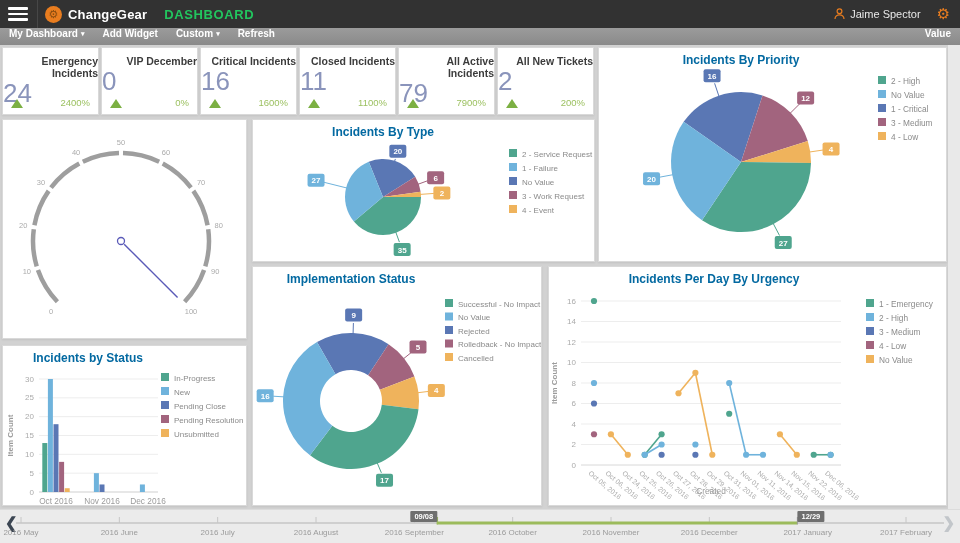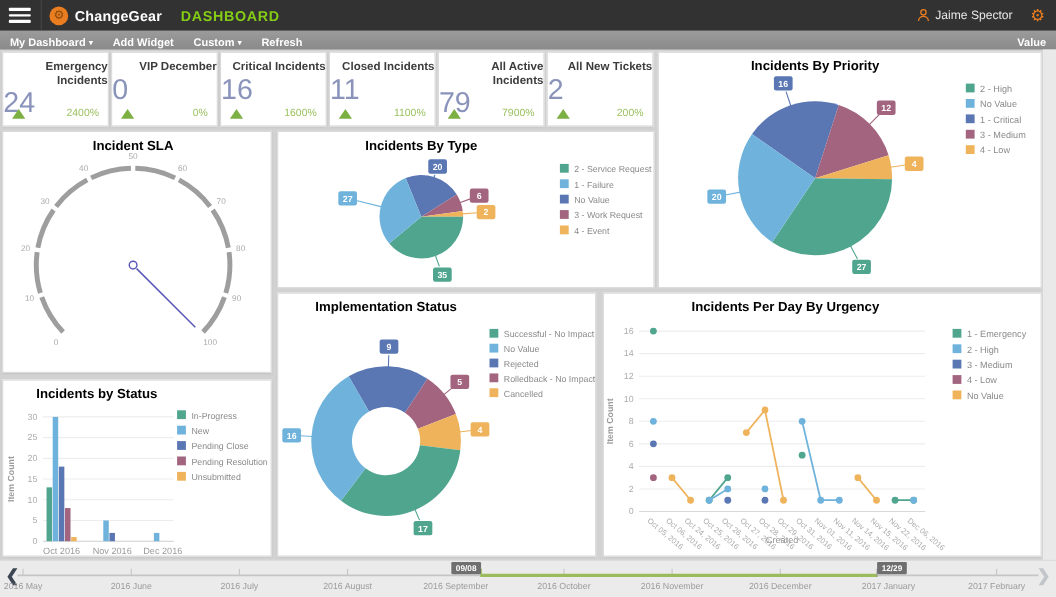--- a/index.html
+++ b/index.html
@@ -6,36 +6,36 @@
   body{width:960px;height:543px;position:relative;background:#d2d2d2;overflow:hidden;
        font-family:"Liberation Sans",sans-serif;-webkit-font-smoothing:antialiased}
   
   .topbar{position:absolute;left:0;top:0;width:960px;height:28px;background:#323232;display:flex;align-items:center}
   .hamburger{width:20px;height:14px;margin:0 9px 0 8px;display:flex;flex-direction:column;justify-content:space-between;cursor:pointer}
   .hamburger span{display:block;height:2.6px;background:#fff;border-radius:1px}
   .topbar-sep{width:1px;height:28px;background:#474747}
   .logo-circle{width:17px;height:17px;border-radius:50%;background:#E97D1F;margin-left:7px;
                display:flex;align-items:center;justify-content:center;color:#8a4d10;font-size:11px;line-height:11px}
   .app-name{color:#fff;font-weight:bold;font-size:13px;margin-left:6px;letter-spacing:.2px}
-  .page-title{color:#84cc16;font-weight:bold;font-size:13px;margin-left:17px;letter-spacing:.6px}
+  .page-title{color:#22c55e;font-weight:bold;font-size:13px;margin-left:17px;letter-spacing:.6px}
   .topbar .spacer{flex:1}
   .user{display:flex;align-items:center;color:#e8e8e8;font-size:11px;gap:5px;cursor:pointer}
   .gear-btn{color:#E97D1F;font-size:15px;margin:0 10px 0 16px;cursor:pointer}
   
   .toolbar{position:absolute;left:0;top:28px;width:960px;height:17px;background:linear-gradient(#9b9b9b,#8a8a8a);
-           display:flex;align-items:flex-end;color:#fff;font-size:10px;font-weight:bold}
+           display:flex;align-items:flex-start;color:#fff;font-size:10px;font-weight:bold}
   .tb{margin-left:9px;cursor:pointer;display:flex;align-items:center;gap:3px}
   .tb.gap{margin-left:18px}
   .toolbar .spacer{flex:1}
   .tb.right{margin-right:9px}
   .caret{font-size:7px;line-height:7px}
   
   .card{position:absolute;background:#fff;border:1px solid #d9d9d9;box-sizing:border-box;
         box-shadow:0 1px 2px rgba(0,0,0,.08)}
-  .card h3{position:absolute;top:5px;left:0;margin:0;font-size:12px;font-weight:bold;color:#000000;text-align:center}
+  .card h3{position:absolute;top:5px;left:0;margin:0;font-size:12px;font-weight:bold;color:#0369a1;text-align:center}
   .card svg.chart{position:absolute;left:0;top:18px;display:block}
   svg text{font-family:"Liberation Sans",sans-serif}
   
   .kpi{top:47px;width:97px;height:68px;cursor:pointer}
   .kpi-label{margin-top:7px;text-align:right;font-size:10.5px;font-weight:bold;color:#3c3c3c}
   .kpi-value{font-size:26px;color:#8A94BB;line-height:1.05;margin-top:1px}
   .kpi-foot{position:absolute;left:8px;right:8px;bottom:6px;display:flex;justify-content:space-between;align-items:flex-end}
   .tri-up{width:0;height:0;border-left:6.5px solid transparent;border-right:6.5px solid transparent;border-bottom:9px solid #7CB043}
   .kpi-change{font-size:9.5px;color:#9CC161}
   
@@ -181,21 +181,20 @@
         <rect x="279" y="52" width="8" height="8" fill="#A2647E"></rect>
         <text x="292" y="59.5" font-size="8.3" fill="#8a8a8a">3 - Medium</text>
       </g>
       <g>
         <rect x="279" y="66" width="8" height="8" fill="#EFB35C"></rect>
         <text x="292" y="73.5" font-size="8.3" fill="#8a8a8a">4 - Low</text>
       </g>
     </svg>
 </div>
 <div class="card" id="card-sla">
-  <h3>Incident SLA</h3>
   <svg class="chart" width="243" height="200">
       <path d="M54.37889115995799 163.79765217476353 A88 88 0 0 1 34.94551626067582 132.08526655876366" stroke="#9E9E9E" stroke-width="4.5" fill="none"></path>
       <path d="M33.711620453612284 128.28772574677464 A88 88 0 0 1 30.793478425094392 91.20921568319035" stroke="#9E9E9E" stroke-width="4.5" fill="none"></path>
       <path d="M31.418116661848345 87.26540506976121 A88 88 0 0 1 45.65132438929507 52.90340193808575" stroke="#9E9E9E" stroke-width="4.5" fill="none"></path>
       <path d="M47.998333684769165 49.67302077661742 A88 88 0 0 1 76.28023760385372 25.51799289119377" stroke="#9E9E9E" stroke-width="4.5" fill="none"></path>
       <path d="M79.83800055629611 23.70522212365593 A88 88 0 0 1 116.00351464559519 15.022650379602553" stroke="#9E9E9E" stroke-width="4.5" fill="none"></path>
       <path d="M119.99648535440477 15.022650379602553 A88 88 0 0 1 156.1619994437039 23.705222123655957" stroke="#9E9E9E" stroke-width="4.5" fill="none"></path>
       <path d="M159.7197623961463 25.517992891193785 A88 88 0 0 1 188.00166631523086 49.67302077661744" stroke="#9E9E9E" stroke-width="4.5" fill="none"></path>
       <path d="M190.34867561070484 52.90340193808565 A88 88 0 0 1 204.58188333815167 87.26540506976117" stroke="#9E9E9E" stroke-width="4.5" fill="none"></path>
       <path d="M205.2065215749056 91.20921568319031 A88 88 0 0 1 202.28837954638772 128.28772574677458" stroke="#9E9E9E" stroke-width="4.5" fill="none"></path>

